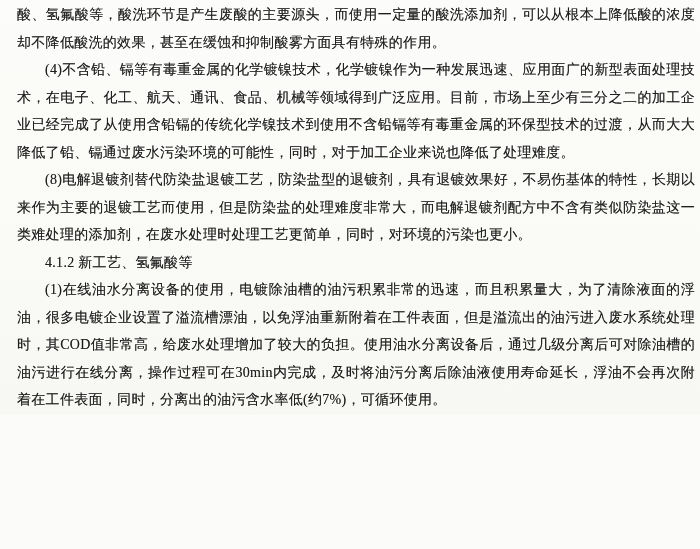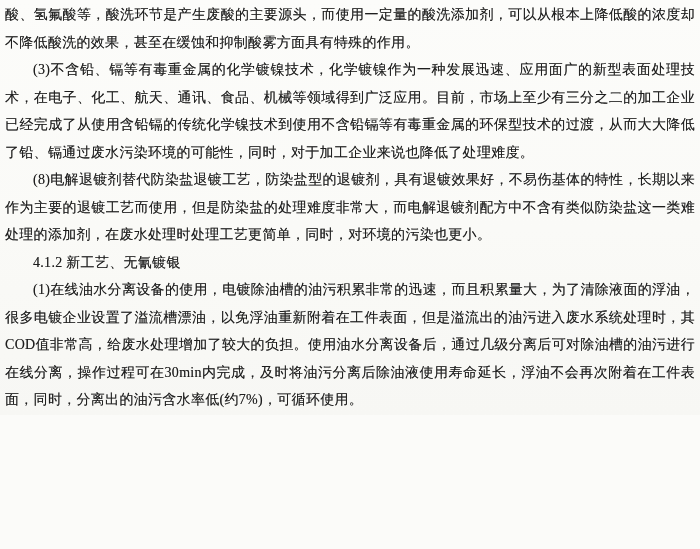--- a/index.html
+++ b/index.html
@@ -9,21 +9,21 @@
     height: 549px;
     overflow: hidden;
   }
   body {
     background: #fbfbf9;
   }
   .scan-page {
     box-sizing: border-box;
     width: 700px;
     height: 415px;
-    padding: 1px 5px 0 5px;
+    padding: 1px 5px 0 17px;
     background: linear-gradient(180deg, #fcfcfa 0%, #fafaf7 55%, #f7f7f4 100%);
     font-family: "Liberation Serif", "DejaVu Serif", serif;
     font-size: 14px;
     line-height: 27.5px;
     color: #1e1e1e;
     letter-spacing: 0.3px;
     text-shadow: 0 0 0.6px rgba(30,30,30,0.55);
   }
   .scan-page p {
     margin: 0;
@@ -35,17 +35,17 @@
   }
   p.para, p.heading {
     text-indent: 2em;
   }
 </style>
 </head>
 <body>
 
 <div class="scan-page">
   <p class="continuation">酸、氢氟酸等，酸洗环节是产生废酸的主要源头，而使用一定量的酸洗添加剂，可以从根本上降低酸的浓度却不降低酸洗的效果，甚至在缓蚀和抑制酸雾方面具有特殊的作用。</p>
-  <p class="para">(3)不含铅、镉等有毒重金属的化学镀镍技术，化学镀镍作为一种发展迅速、应用面广的新型表面处理技术，在电子、化工、航天、通讯、食品、机械等领域得到广泛应用。目前，市场上至少有三分之二的加工企业已经完成了从使用含铅镉的传统化学镍技术到使用不含铅镉等有毒重金属的环保型技术的过渡，从而大大降低了铅、镉通过废水污染环境的可能性，同时，对于加工企业来说也降低了处理难度。</p>
+  <p class="para">(4)不含铅、镉等有毒重金属的化学镀镍技术，化学镀镍作为一种发展迅速、应用面广的新型表面处理技术，在电子、化工、航天、通讯、食品、机械等领域得到广泛应用。目前，市场上至少有三分之二的加工企业已经完成了从使用含铅镉的传统化学镍技术到使用不含铅镉等有毒重金属的环保型技术的过渡，从而大大降低了铅、镉通过废水污染环境的可能性，同时，对于加工企业来说也降低了处理难度。</p>
   <p class="para">(8)电解退镀剂替代防染盐退镀工艺，防染盐型的退镀剂，具有退镀效果好，不易伤基体的特性，长期以来作为主要的退镀工艺而使用，但是防染盐的处理难度非常大，而电解退镀剂配方中不含有类似防染盐这一类难处理的添加剂，在废水处理时处理工艺更简单，同时，对环境的污染也更小。</p>
-  <p class="heading">4.1.2 新工艺、无氰镀银</p>
+  <p class="heading">4.1.2 新工艺、氢氟酸等</p>
   <p class="para">(1)在线油水分离设备的使用，电镀除油槽的油污积累非常的迅速，而且积累量大，为了清除液面的浮油，很多电镀企业设置了溢流槽漂油，以免浮油重新附着在工件表面，但是溢流出的油污进入废水系统处理时，其COD值非常高，给废水处理增加了较大的负担。使用油水分离设备后，通过几级分离后可对除油槽的油污进行在线分离，操作过程可在30min内完成，及时将油污分离后除油液使用寿命延长，浮油不会再次附着在工件表面，同时，分离出的油污含水率低(约7%)，可循环使用。</p>
 </div>
 
 </body></html>

